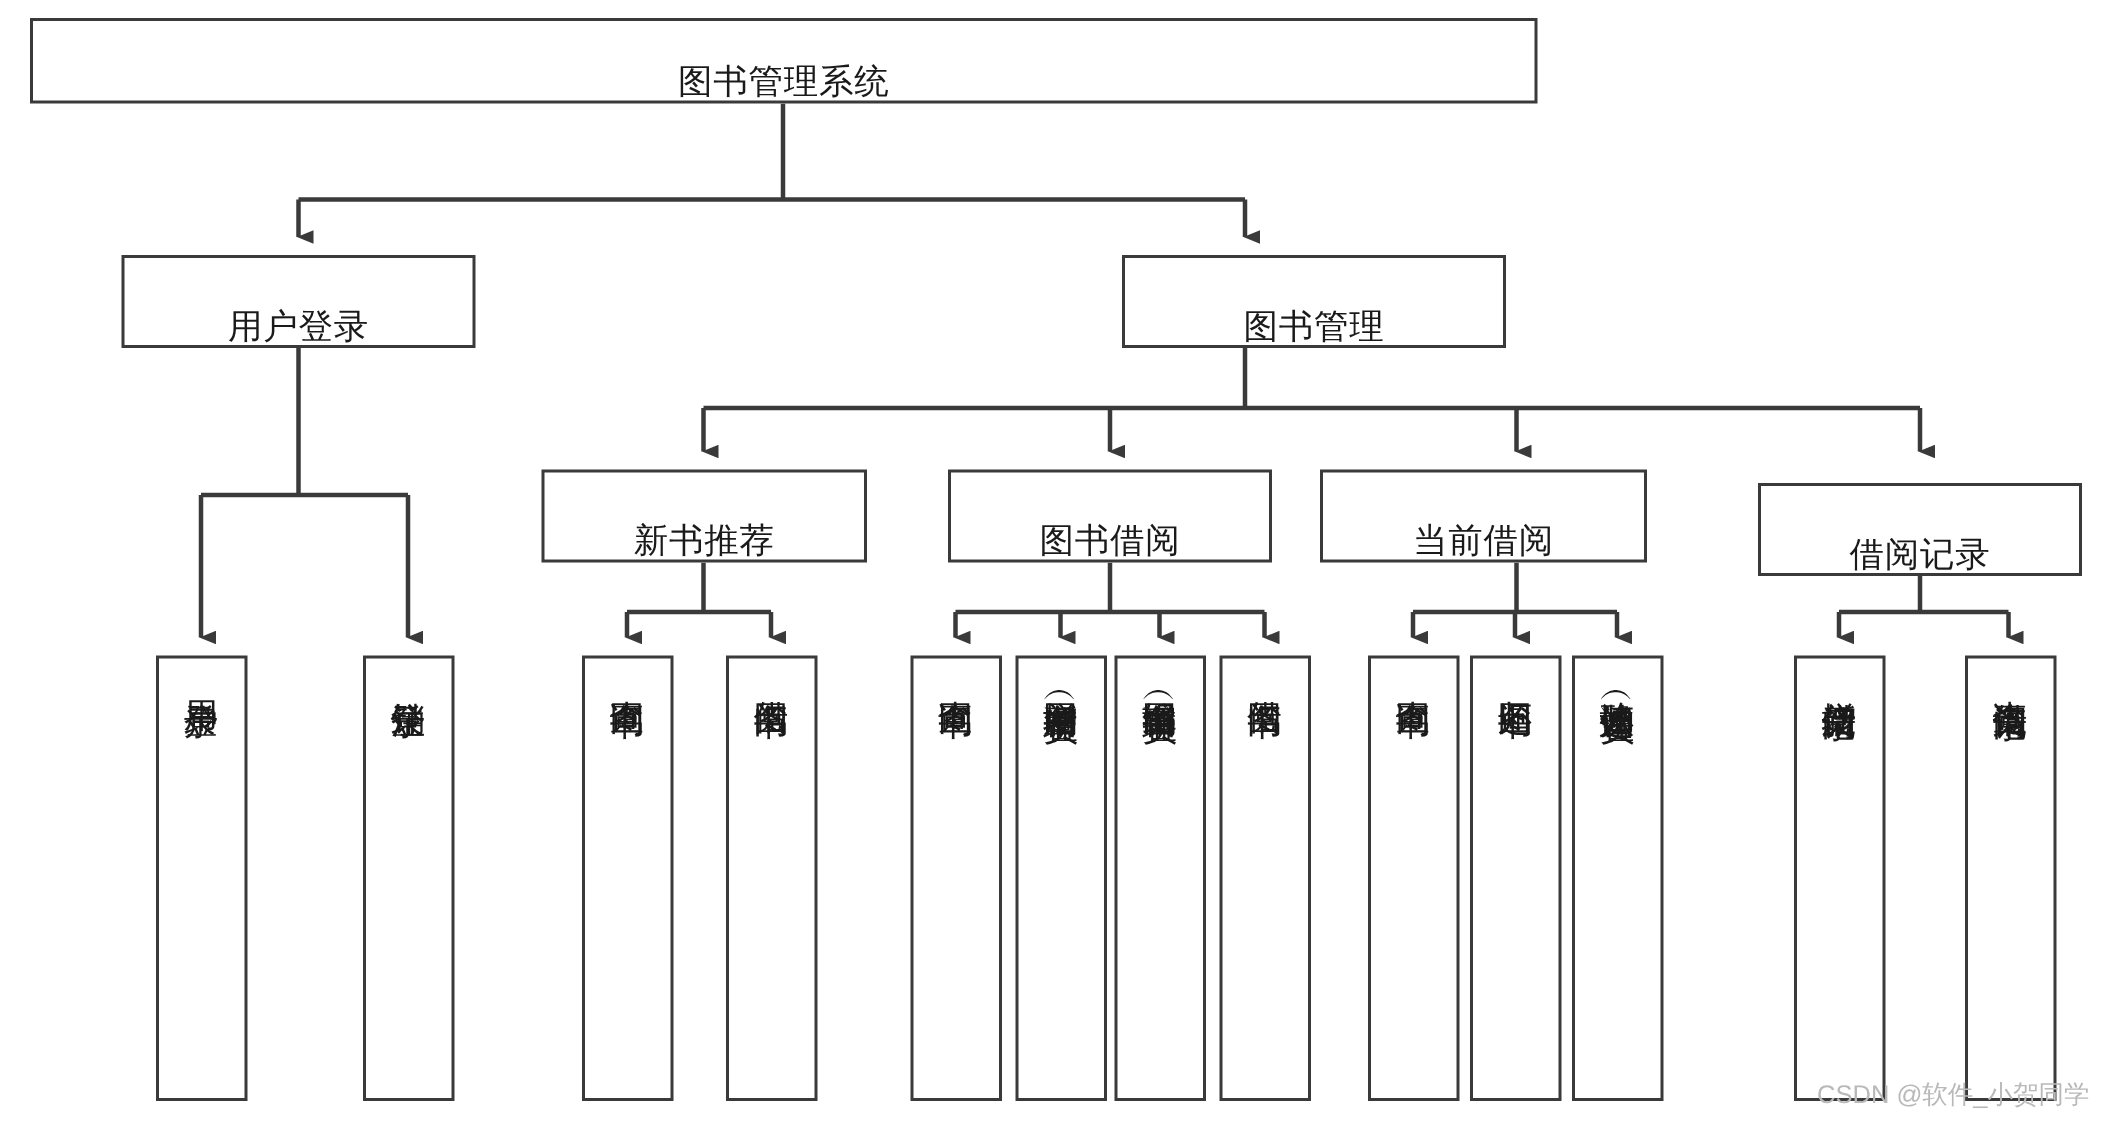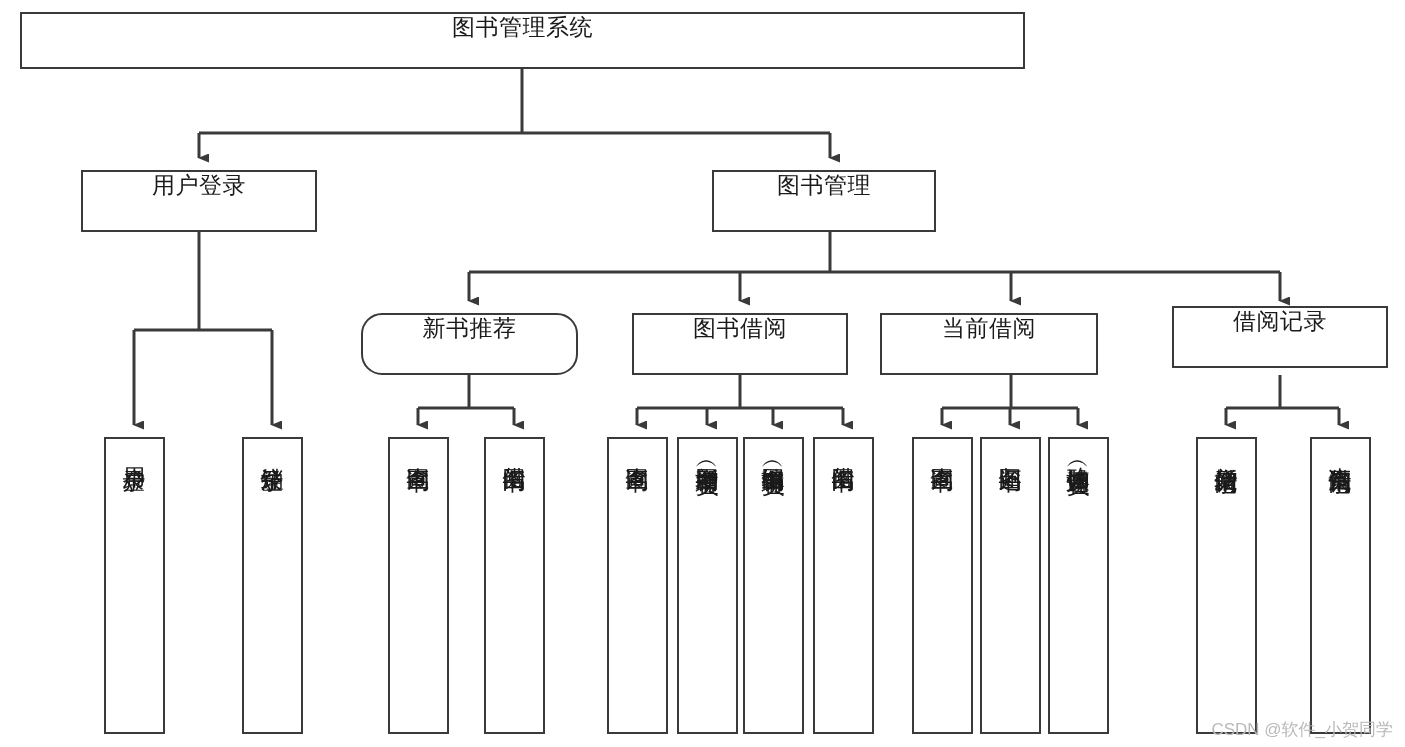--- a/index.html
+++ b/index.html
@@ -24,21 +24,21 @@
     top: 0;
     width: 1405px;
     height: 747px;
   }
   .node {
     position: absolute;
     box-sizing: border-box;
     border: 2px solid #3a3a3a;
     background: #ffffff;
     display: flex;
-    align-items: flex-start;
+    align-items: flex-end;
     justify-content: center;
     color: #1a1a1a;
     z-index: 2;
   }
   .node .node-label {
     display: block;
     text-align: center;
     line-height: 1.15;
     letter-spacing: 0.5px;
   }
@@ -128,34 +128,34 @@
     </g>
   </svg>
 
   <div class="node root horiz" style="left:20px; top:12px; width:1005px; height:57px;">
     <span class="node-label">图书管理系统</span>
   </div>
 
   <div class="node horiz" style="left:81px; top:170px; width:236px; height:62px;">
     <span class="node-label">用户登录</span>
   </div>
-  <div class="node horiz" style="left:712px; top:170px; width:224px; height:62px;">
+  <div class="node horiz" style="left:748px; top:170px; width:256px; height:62px;">
     <span class="node-label">图书管理</span>
   </div>
 
-  <div class="node horiz" style="left:361px; top:313px; width:217px; height:62px;border-radius:21px;">
+  <div class="node horiz" style="left:361px; top:313px; width:217px; height:62px;">
     <span class="node-label">新书推荐</span>
   </div>
   <div class="node horiz" style="left:632px; top:313px; width:216px; height:62px;">
     <span class="node-label">图书借阅</span>
   </div>
   <div class="node horiz" style="left:880px; top:313px; width:218px; height:62px;">
     <span class="node-label">当前借阅</span>
   </div>
-  <div class="node horiz" style="left:1172px; top:306px; width:216px; height:62px;">
+  <div class="node horiz" style="left:1172px; top:322px; width:216px; height:62px;">
     <span class="node-label">借阅记录</span>
   </div>
 
   <div class="node vert" style="left:104px; top:437px; width:61px; height:297px;">
     <span class="node-label">用户登录</span>
   </div>
   <div class="node vert" style="left:242px; top:437px; width:61px; height:297px;">
     <span class="node-label">注销登录</span>
   </div>
   <div class="node vert" style="left:388px; top:437px; width:61px; height:297px;">

